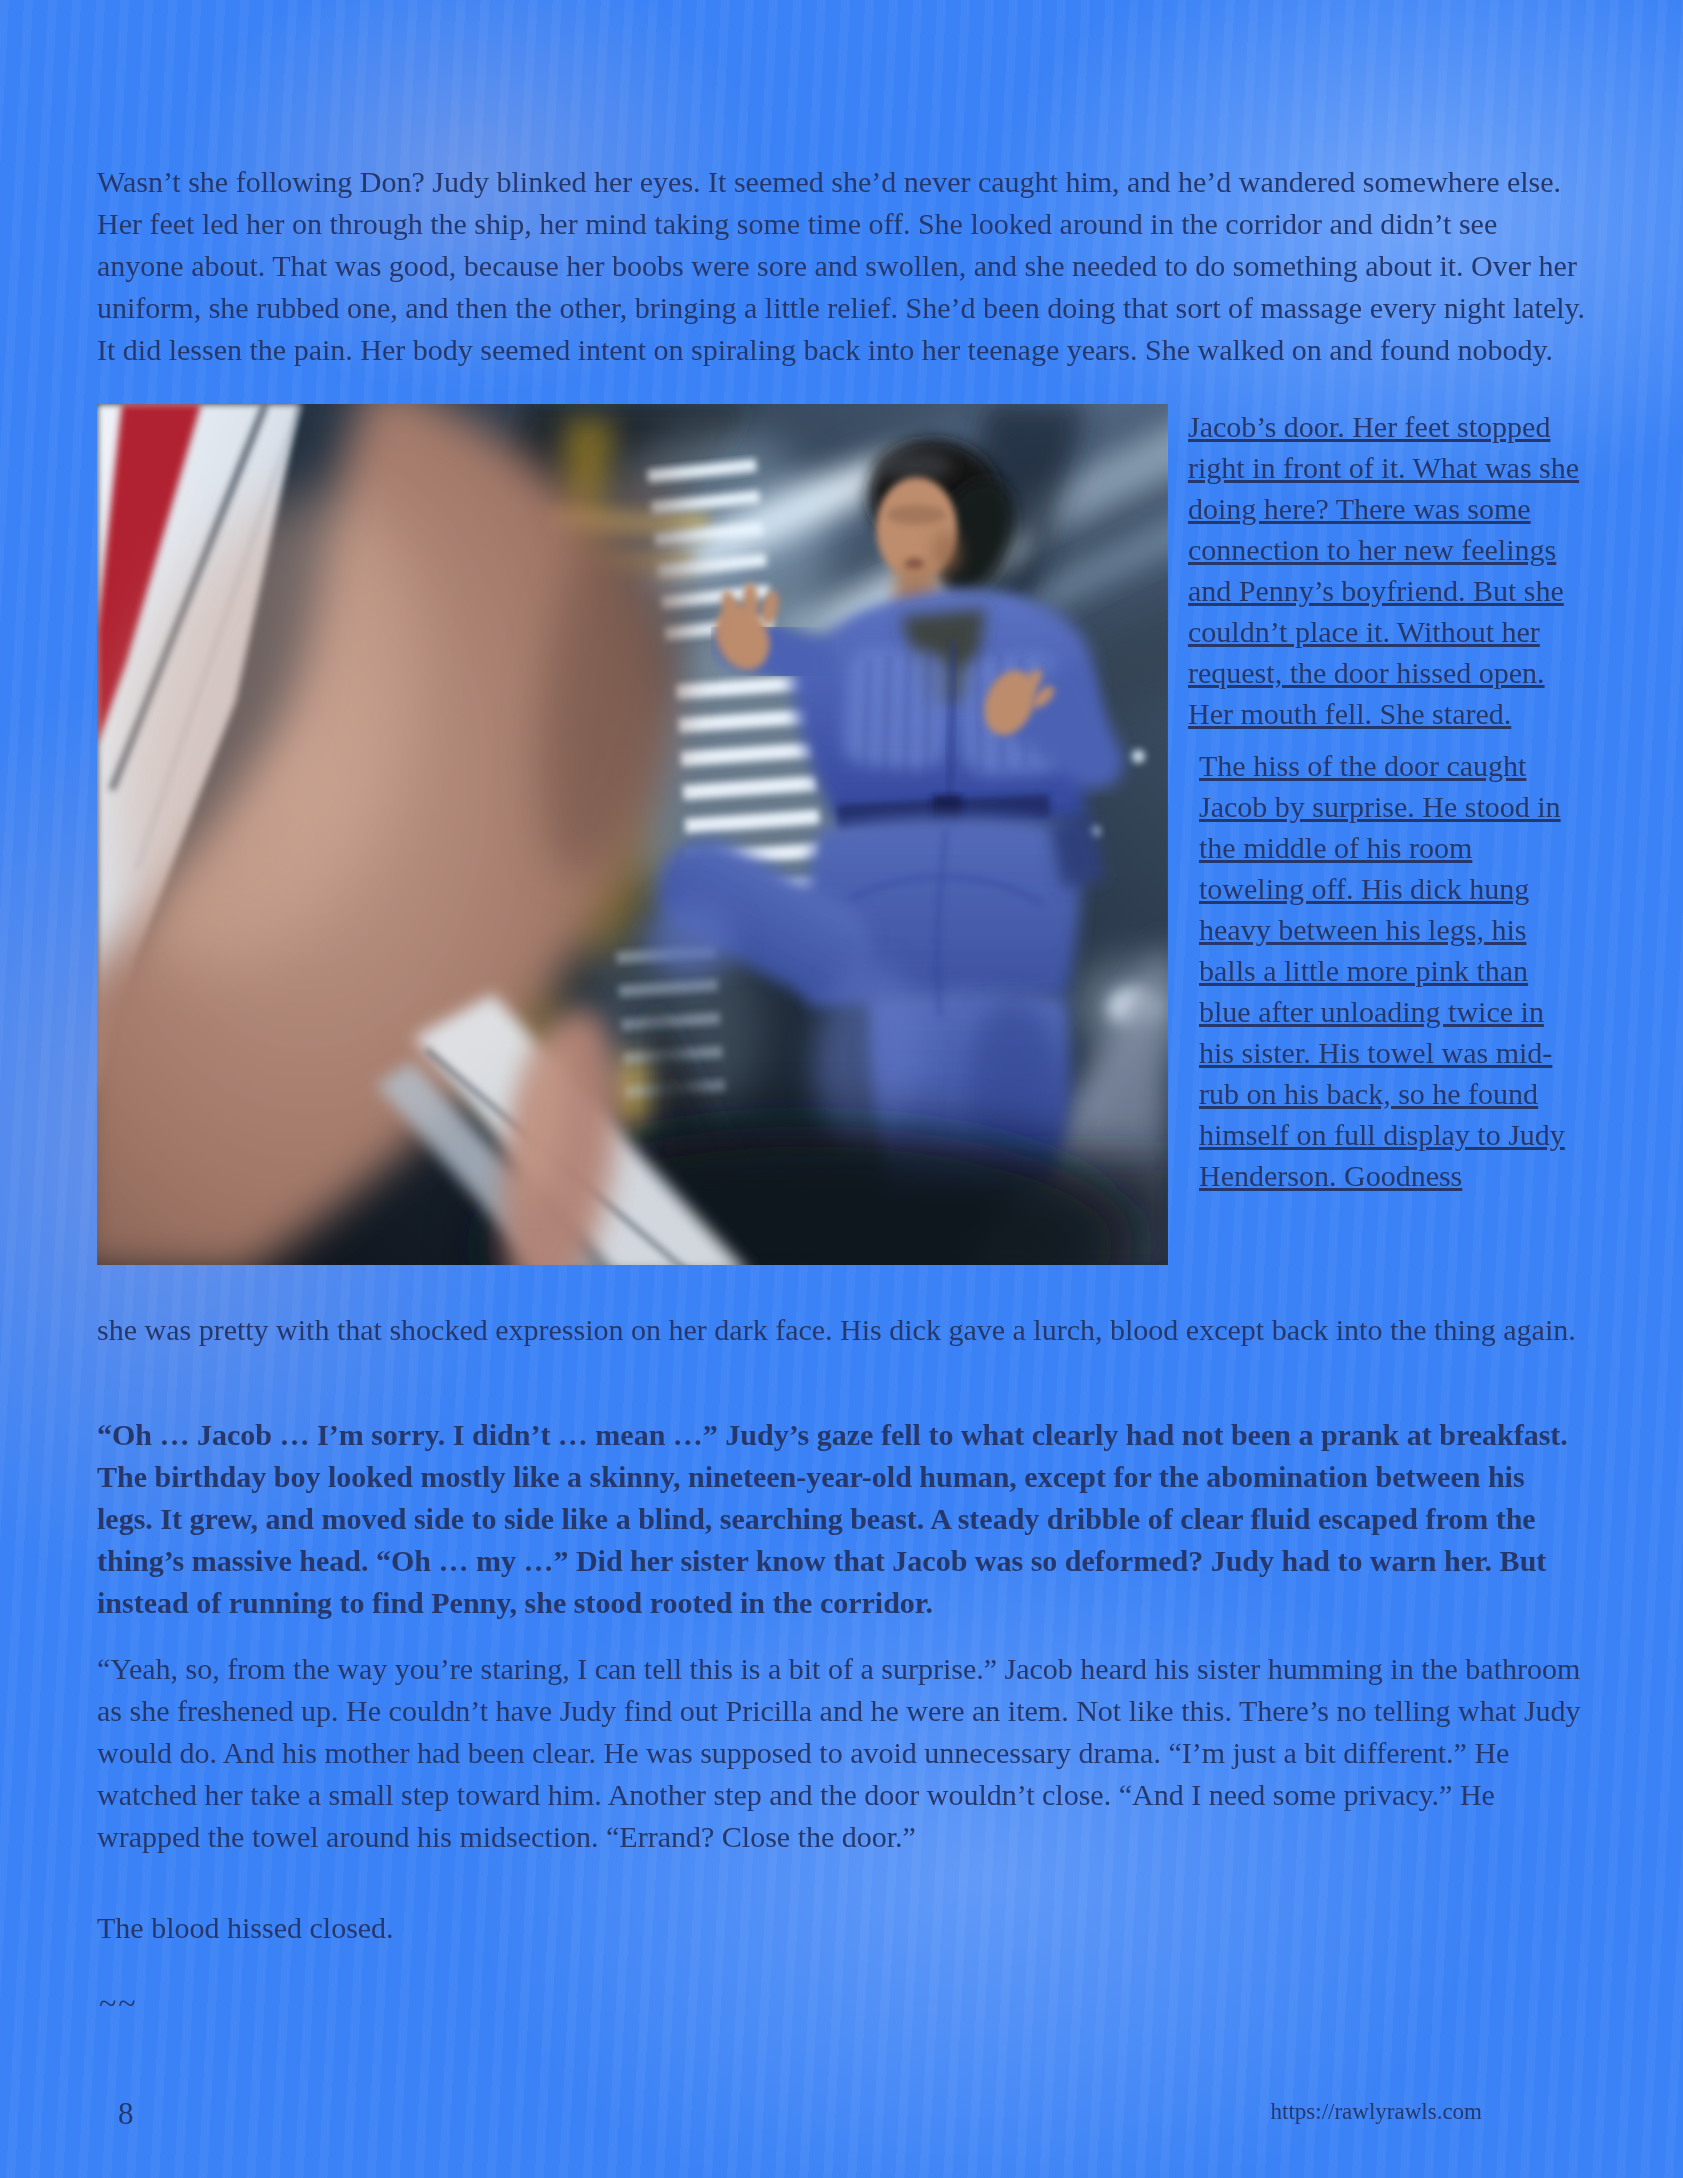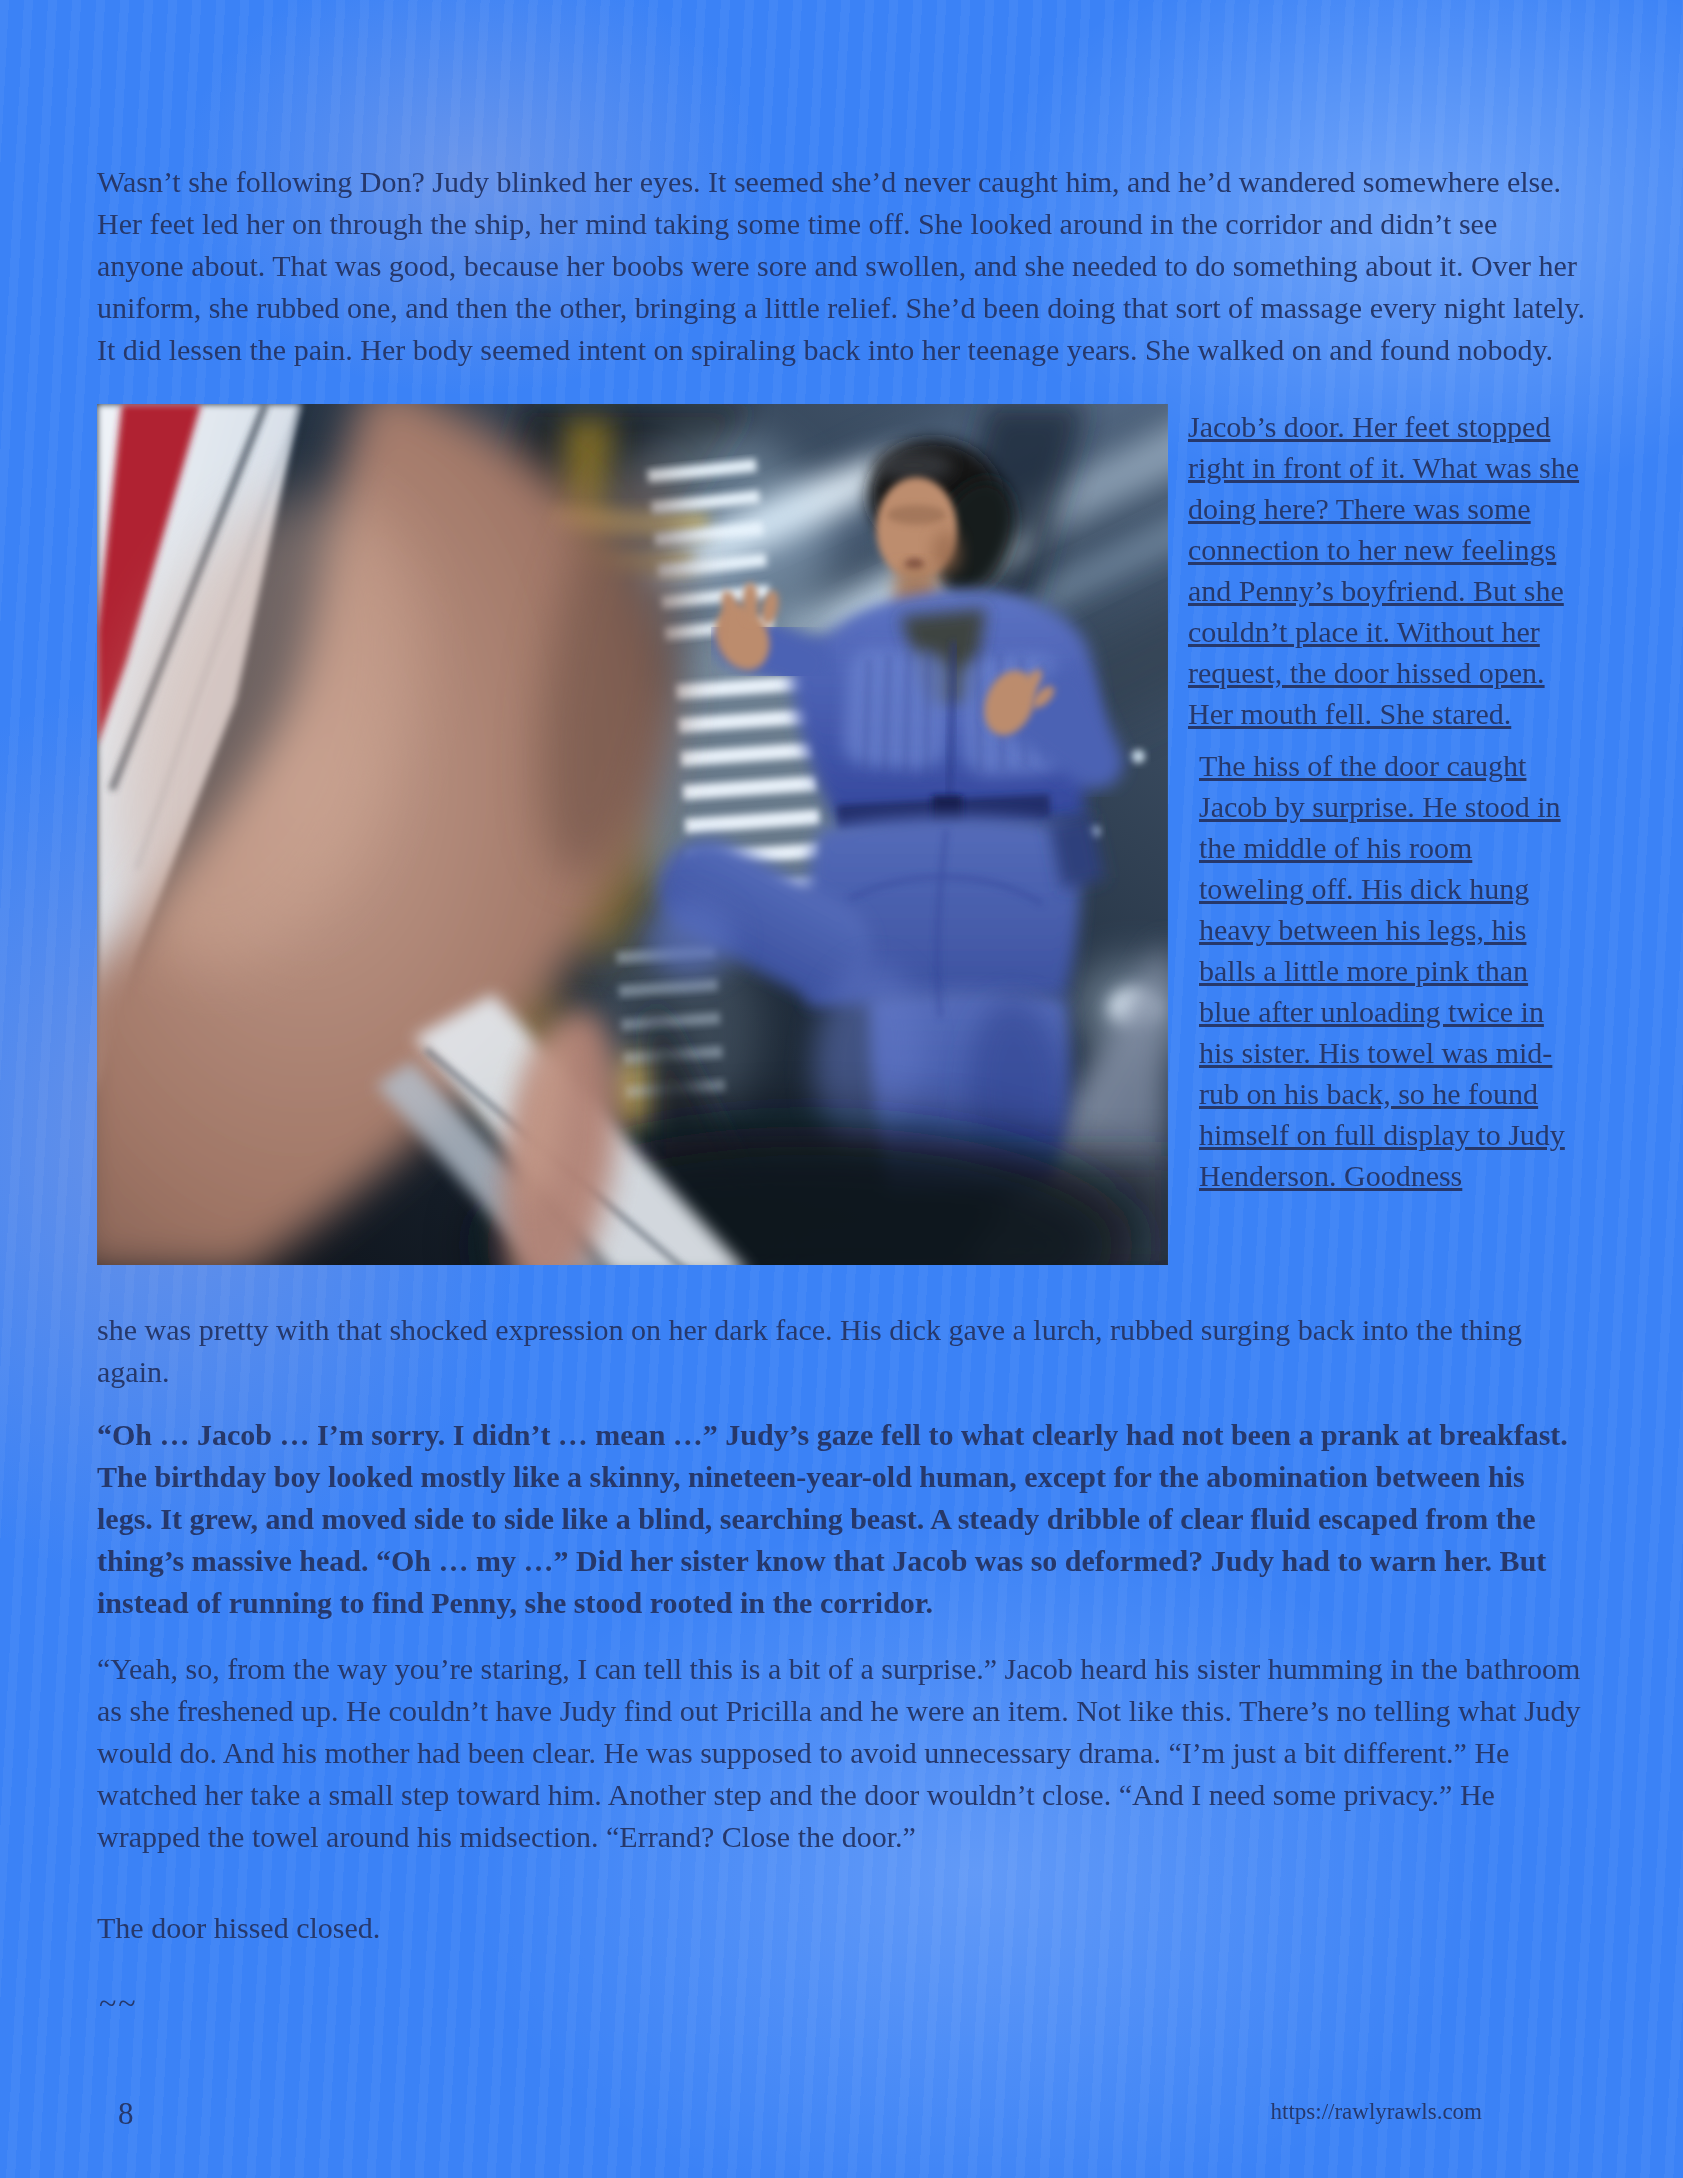--- a/index.html
+++ b/index.html
@@ -235,24 +235,24 @@
       <ellipse cx="468" cy="760" rx="54" ry="150" transform="rotate(9 468 760)" fill="#b28376" opacity="0.95" filter="url(#f14)"></ellipse>
       <ellipse cx="450" cy="720" rx="20" ry="90" transform="rotate(9 450 720)" fill="#caa08e" opacity="0.6" filter="url(#f14)"></ellipse>
     </g>
   </svg>
 
   <div class="side-col">
     <p style="margin:0">Jacob’s door. Her feet stopped right in front of it. What was she doing here? There was some connection to her new feelings and Penny’s boyfriend. But she couldn’t place it. Without her request, the door hissed open. Her mouth fell. She stared.</p>
     <p style="margin:11px" class="sp2">The hiss of the door caught Jacob by surprise. He stood in the middle of his room toweling off. His dick hung heavy between his legs, his balls a little more pink than blue after unloading twice in his sister. His towel was mid-rub on his back, so he found himself on full display to Judy Henderson. Goodness</p>
   </div>
 
-  <p class="para p-cont">she was pretty with that shocked expression on her dark face. His dick gave a lurch, rubbed surging back into the thing again.</p>
+  <p class="para p-cont">she was pretty with that shocked expression on her dark face. His dick gave a lurch, blood except back into the thing again.</p>
   <p class="para p-d1">“Oh … Jacob … I’m sorry. I didn’t … mean …” Judy’s gaze fell to what clearly had not been a prank at breakfast. The birthday boy looked mostly like a skinny, nineteen-year-old human, except for the abomination between his legs. It grew, and moved side to side like a blind, searching beast. A steady dribble of clear fluid escaped from the thing’s massive head. “Oh … my …” Did her sister know that Jacob was so deformed? Judy had to warn her. But instead of running to find Penny, she stood rooted in the corridor.</p>
   <p class="para p-d2">“Yeah, so, from the way you’re staring, I can tell this is a bit of a surprise.” Jacob heard his sister humming in the bathroom as she freshened up. He couldn’t have Judy find out Pricilla and he were an item. Not like this. There’s no telling what Judy would do. And his mother had been clear. He was supposed to avoid unnecessary drama. “I’m just a bit different.” He watched her take a small step toward him. Another step and the door wouldn’t close. “And I need some privacy.” He wrapped the towel around his midsection. “Errand? Close the door.”</p>
-  <p class="para p-close">The door hissed closed.</p>
+  <p class="para p-close">The blood hissed closed.</p>
 
   <div class="separator">~~</div>
 
   <div class="footer-num">8</div>
   <a class="footer-url">https://rawlyrawls.com</a>
 
 </div>
 
 
 </body></html>

